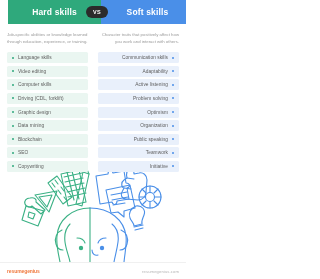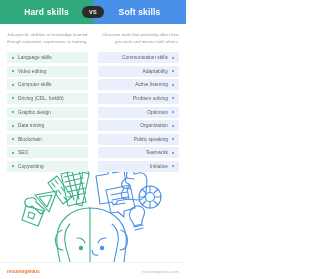--- a/index.html
+++ b/index.html
@@ -21,20 +21,21 @@
     background: #ffffff;
     overflow: hidden;
   }
 
   
   .header {
     position: relative;
     display: flex;
     height: 24px;
     width: 100%;
+    padding-left: 8px;
   }
   .header-half {
     flex: 1 1 50%;
     display: flex;
     align-items: center;
     justify-content: center;
   }
   .header-left { background: #2fa97c; }
   .header-right { background: #4a8fe8; }
   .header-title {

